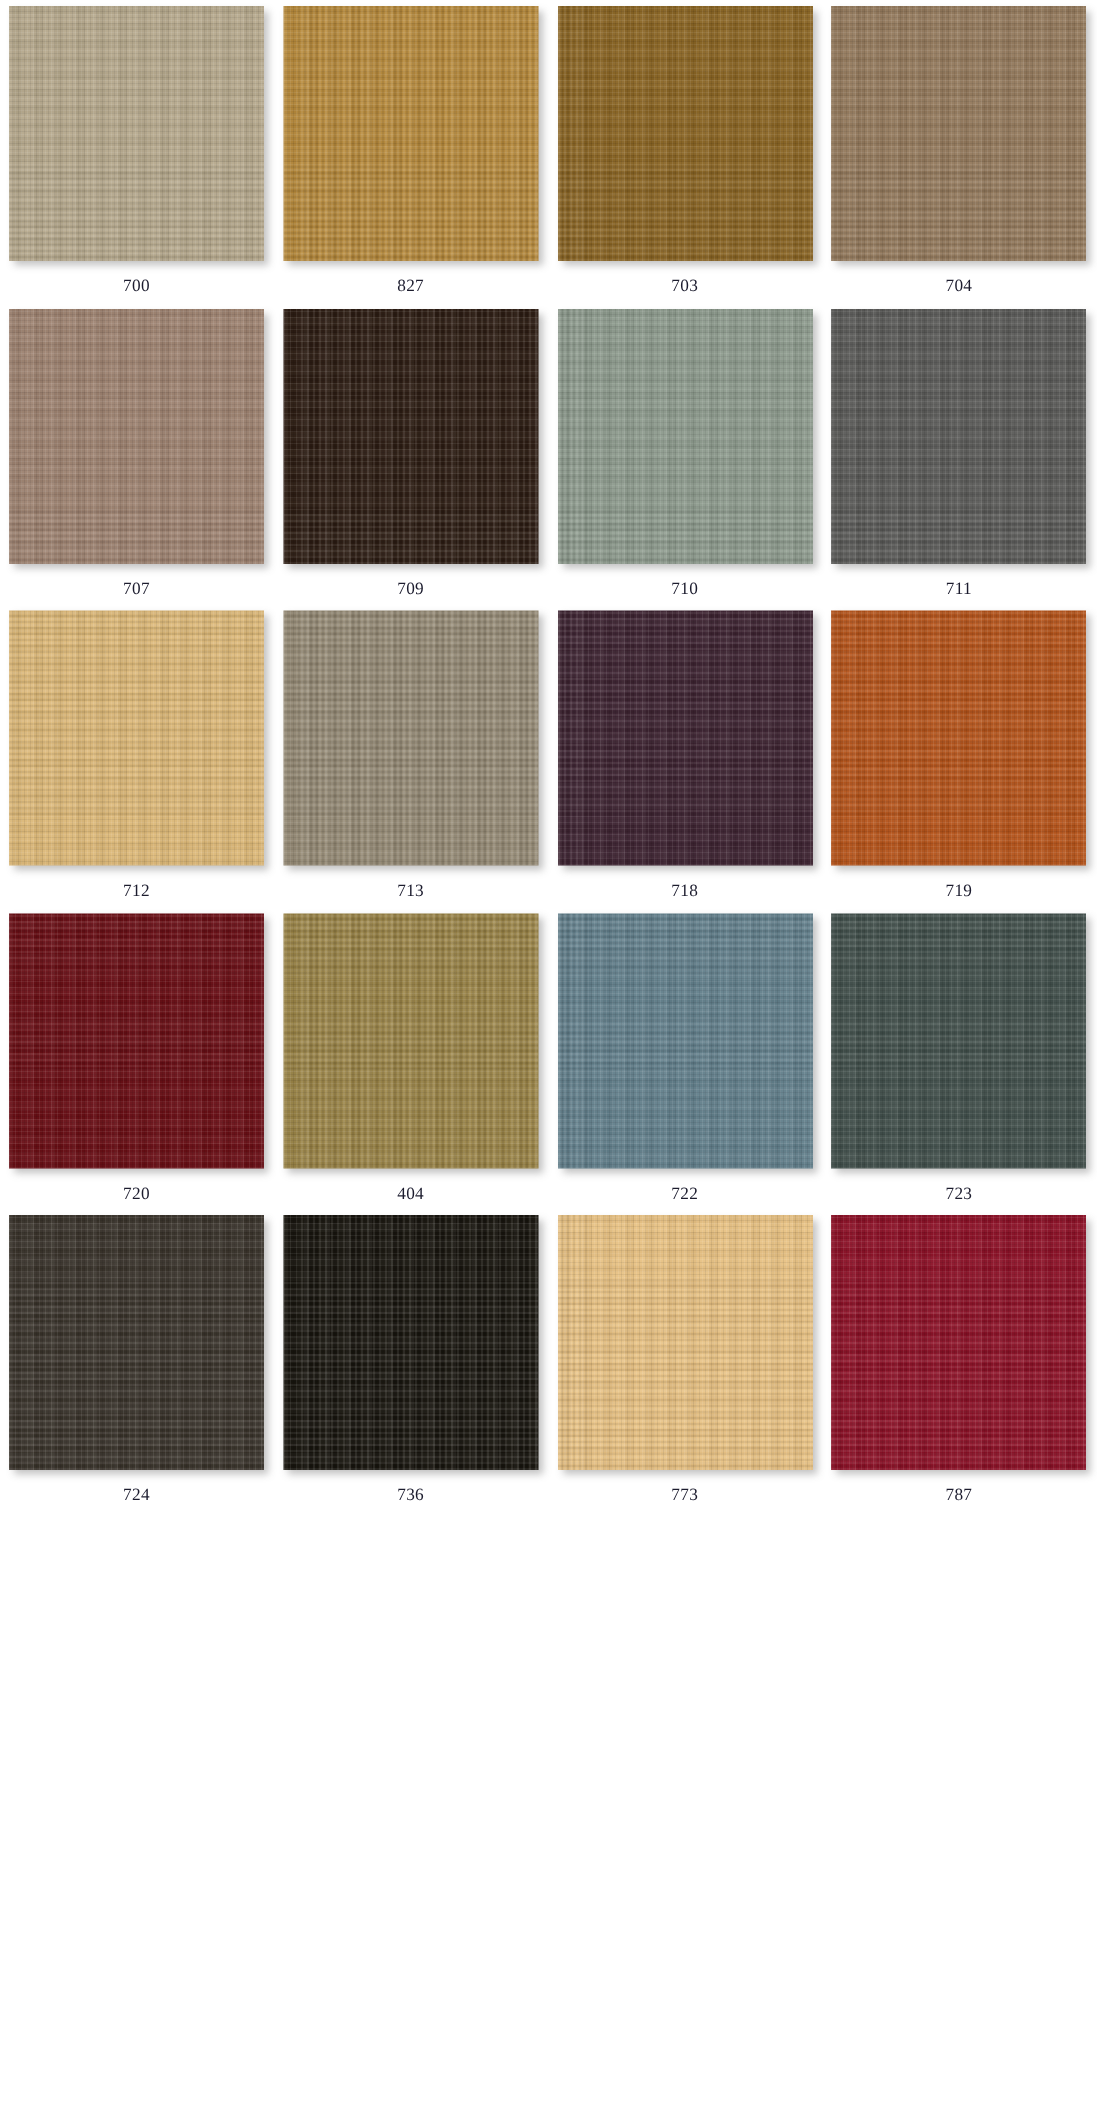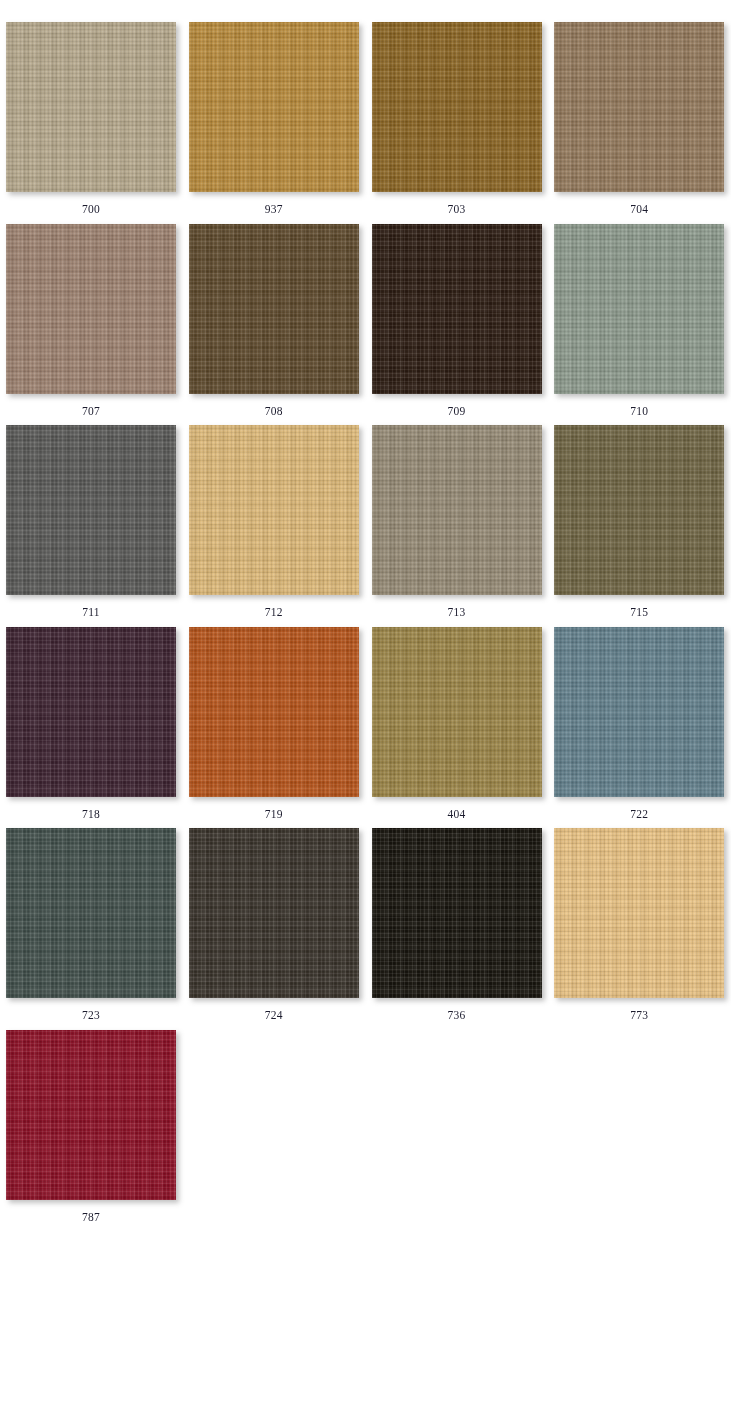--- a/index.html
+++ b/index.html
@@ -21,21 +21,21 @@
     flex-wrap: wrap;
     align-content: flex-start;
   }
   .swatch-cell {
     width: 182.75px;
     height: 201.5px;
     display: flex;
     flex-direction: column;
     align-items: flex-start;
     justify-content: flex-start;
-    padding-top: 22px;
+    padding-top: 4px;
     padding-left: 6px;
     position: relative;
   }
   .swatch-cell.empty { visibility: hidden; }
   .swatch-chip {
     width: 170px;
     height: 170px;
     position: relative;
     box-shadow: 3px 3px 5px rgba(120,120,120,0.45);
     overflow: hidden;
@@ -102,37 +102,33 @@
 </head>
 <body style="background-color: rgb(255, 255, 255);">
 
 <div id="swatch-grid">
     <div class="swatch-cell">
       <div class="swatch-chip" title="700" style="background-color: rgb(181, 168, 140);"></div>
       <div class="swatch-label">700</div>
     </div>
     <div class="swatch-cell">
       <div class="swatch-chip" title="702" style="background-color: rgb(183, 138, 60);"></div>
-      <div class="swatch-label">937</div>
+      <div class="swatch-label">827</div>
     </div>
     <div class="swatch-cell">
       <div class="swatch-chip" title="703" style="background-color: rgb(138, 101, 36);"></div>
       <div class="swatch-label">703</div>
     </div>
     <div class="swatch-cell">
       <div class="swatch-chip" title="704" style="background-color: rgb(147, 121, 92);"></div>
       <div class="swatch-label">704</div>
     </div>
     <div class="swatch-cell">
       <div class="swatch-chip" title="707" style="background-color: rgb(157, 130, 112);"></div>
       <div class="swatch-label">707</div>
-    </div>
-    <div class="swatch-cell">
-      <div class="swatch-chip" title="708" style="background-color: rgb(94, 74, 45);"></div>
-      <div class="swatch-label">708</div>
     </div>
     <div class="swatch-cell">
       <div class="swatch-chip" title="709" style="background-color: rgb(45, 29, 19);"></div>
       <div class="swatch-label">709</div>
     </div>
     <div class="swatch-cell">
       <div class="swatch-chip" title="710" style="background-color: rgb(141, 154, 141);"></div>
       <div class="swatch-label">710</div>
     </div>
     <div class="swatch-cell">
@@ -141,30 +137,30 @@
     </div>
     <div class="swatch-cell">
       <div class="swatch-chip" title="712" style="background-color: rgb(220, 184, 120);"></div>
       <div class="swatch-label">712</div>
     </div>
     <div class="swatch-cell">
       <div class="swatch-chip" title="713" style="background-color: rgb(149, 138, 117);"></div>
       <div class="swatch-label">713</div>
     </div>
     <div class="swatch-cell">
-      <div class="swatch-chip" title="715" style="background-color: rgb(111, 101, 68);"></div>
-      <div class="swatch-label">715</div>
-    </div>
-    <div class="swatch-cell">
       <div class="swatch-chip" title="718" style="background-color: rgb(62, 36, 50);"></div>
       <div class="swatch-label">718</div>
     </div>
     <div class="swatch-cell">
       <div class="swatch-chip" title="719" style="background-color: rgb(181, 84, 27);"></div>
       <div class="swatch-label">719</div>
+    </div>
+    <div class="swatch-cell">
+      <div class="swatch-chip" title="720" style="background-color: rgb(106, 15, 22);"></div>
+      <div class="swatch-label">720</div>
     </div>
     <div class="swatch-cell">
       <div class="swatch-chip" title="721" style="background-color: rgb(154, 132, 71);"></div>
       <div class="swatch-label">404</div>
     </div>
     <div class="swatch-cell">
       <div class="swatch-chip" title="722" style="background-color: rgb(99, 128, 140);"></div>
       <div class="swatch-label">722</div>
     </div>
     <div class="swatch-cell">

